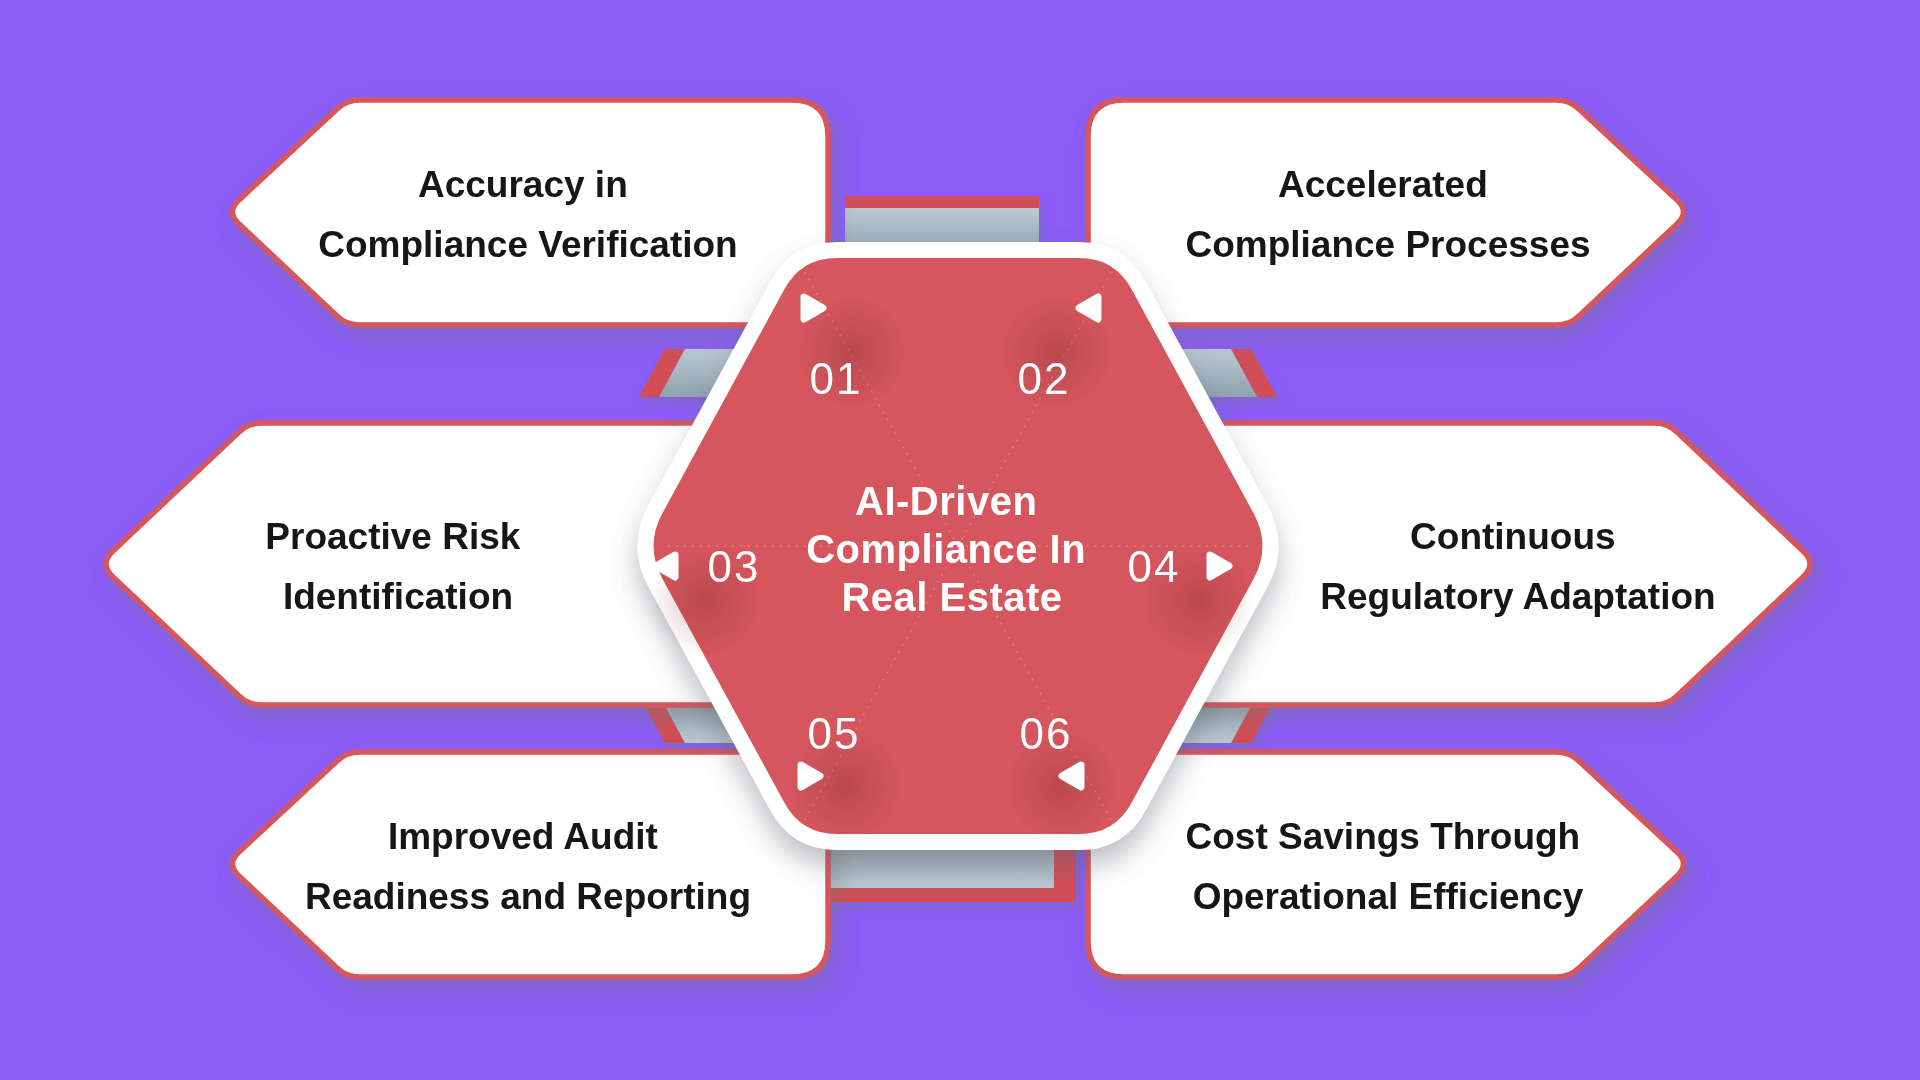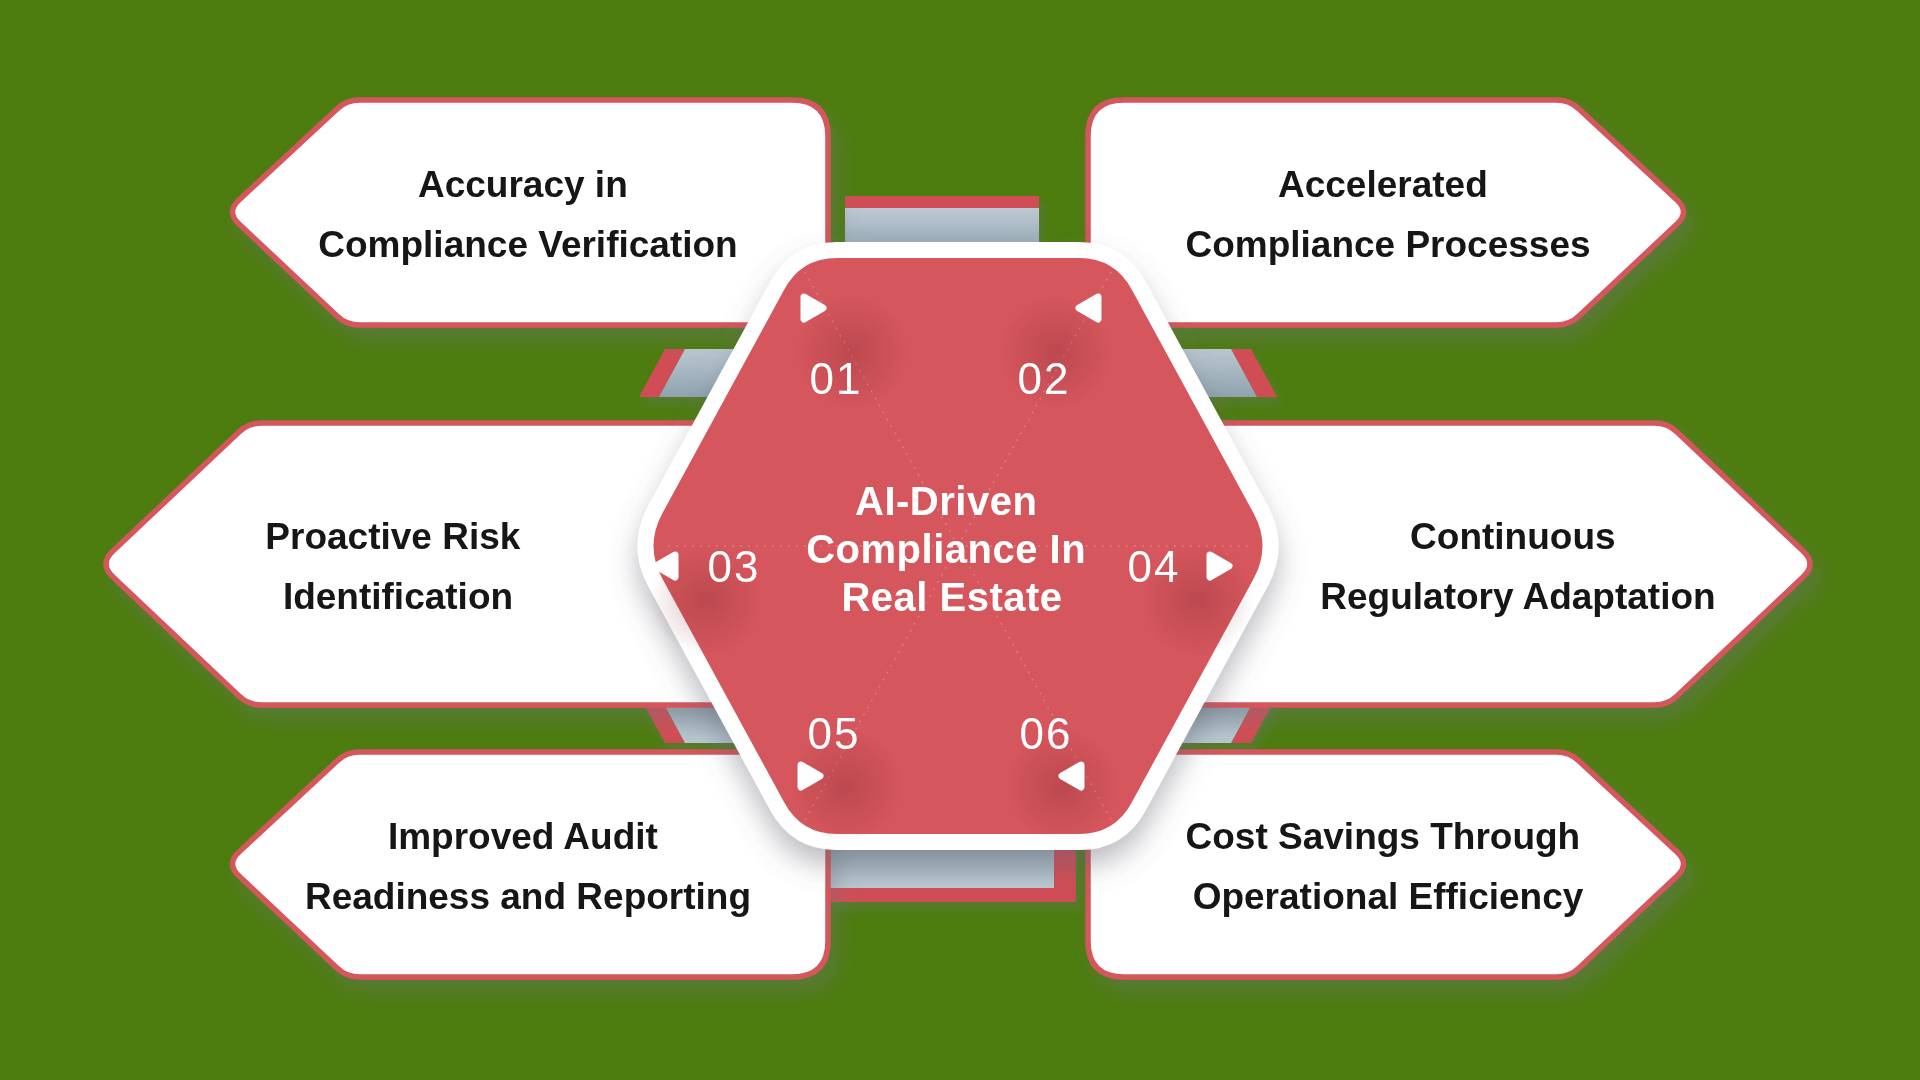--- a/index.html
+++ b/index.html
@@ -1,16 +1,16 @@
 <!DOCTYPE html>
 <html><head>
 <meta charset="utf-8">
 <style>
   html,body{margin:0;padding:0;background:#ffffff;}
-  .stage{position:relative;width:1920px;height:1080px;background:#4d7c0f;overflow:hidden;
+  .stage{position:relative;width:1920px;height:1080px;background:#8b5cf6;overflow:hidden;
          font-family:"Liberation Sans","DejaVu Sans",sans-serif;}
   svg{display:block;}
   .box-shape{fill:#ffffff;stroke-width:5.5px;}
   .box-label{font-size:37px;font-weight:bold;fill:#161616;text-anchor:middle;}
   .hex-title{font-size:40px;font-weight:bold;fill:#ffffff;text-anchor:middle;letter-spacing:0.5px;}
   .hex-number{font-size:44px;font-weight:300;fill:#ffffff;text-anchor:middle;letter-spacing:2px;}
   .tri{fill:#ffffff;stroke:#ffffff;stroke-width:7px;stroke-linejoin:round;}
   .spoke{stroke:#ffffff;stroke-width:1.5px;stroke-dasharray:2 6;opacity:0.22;fill:none;}
 </style>
 </head>

